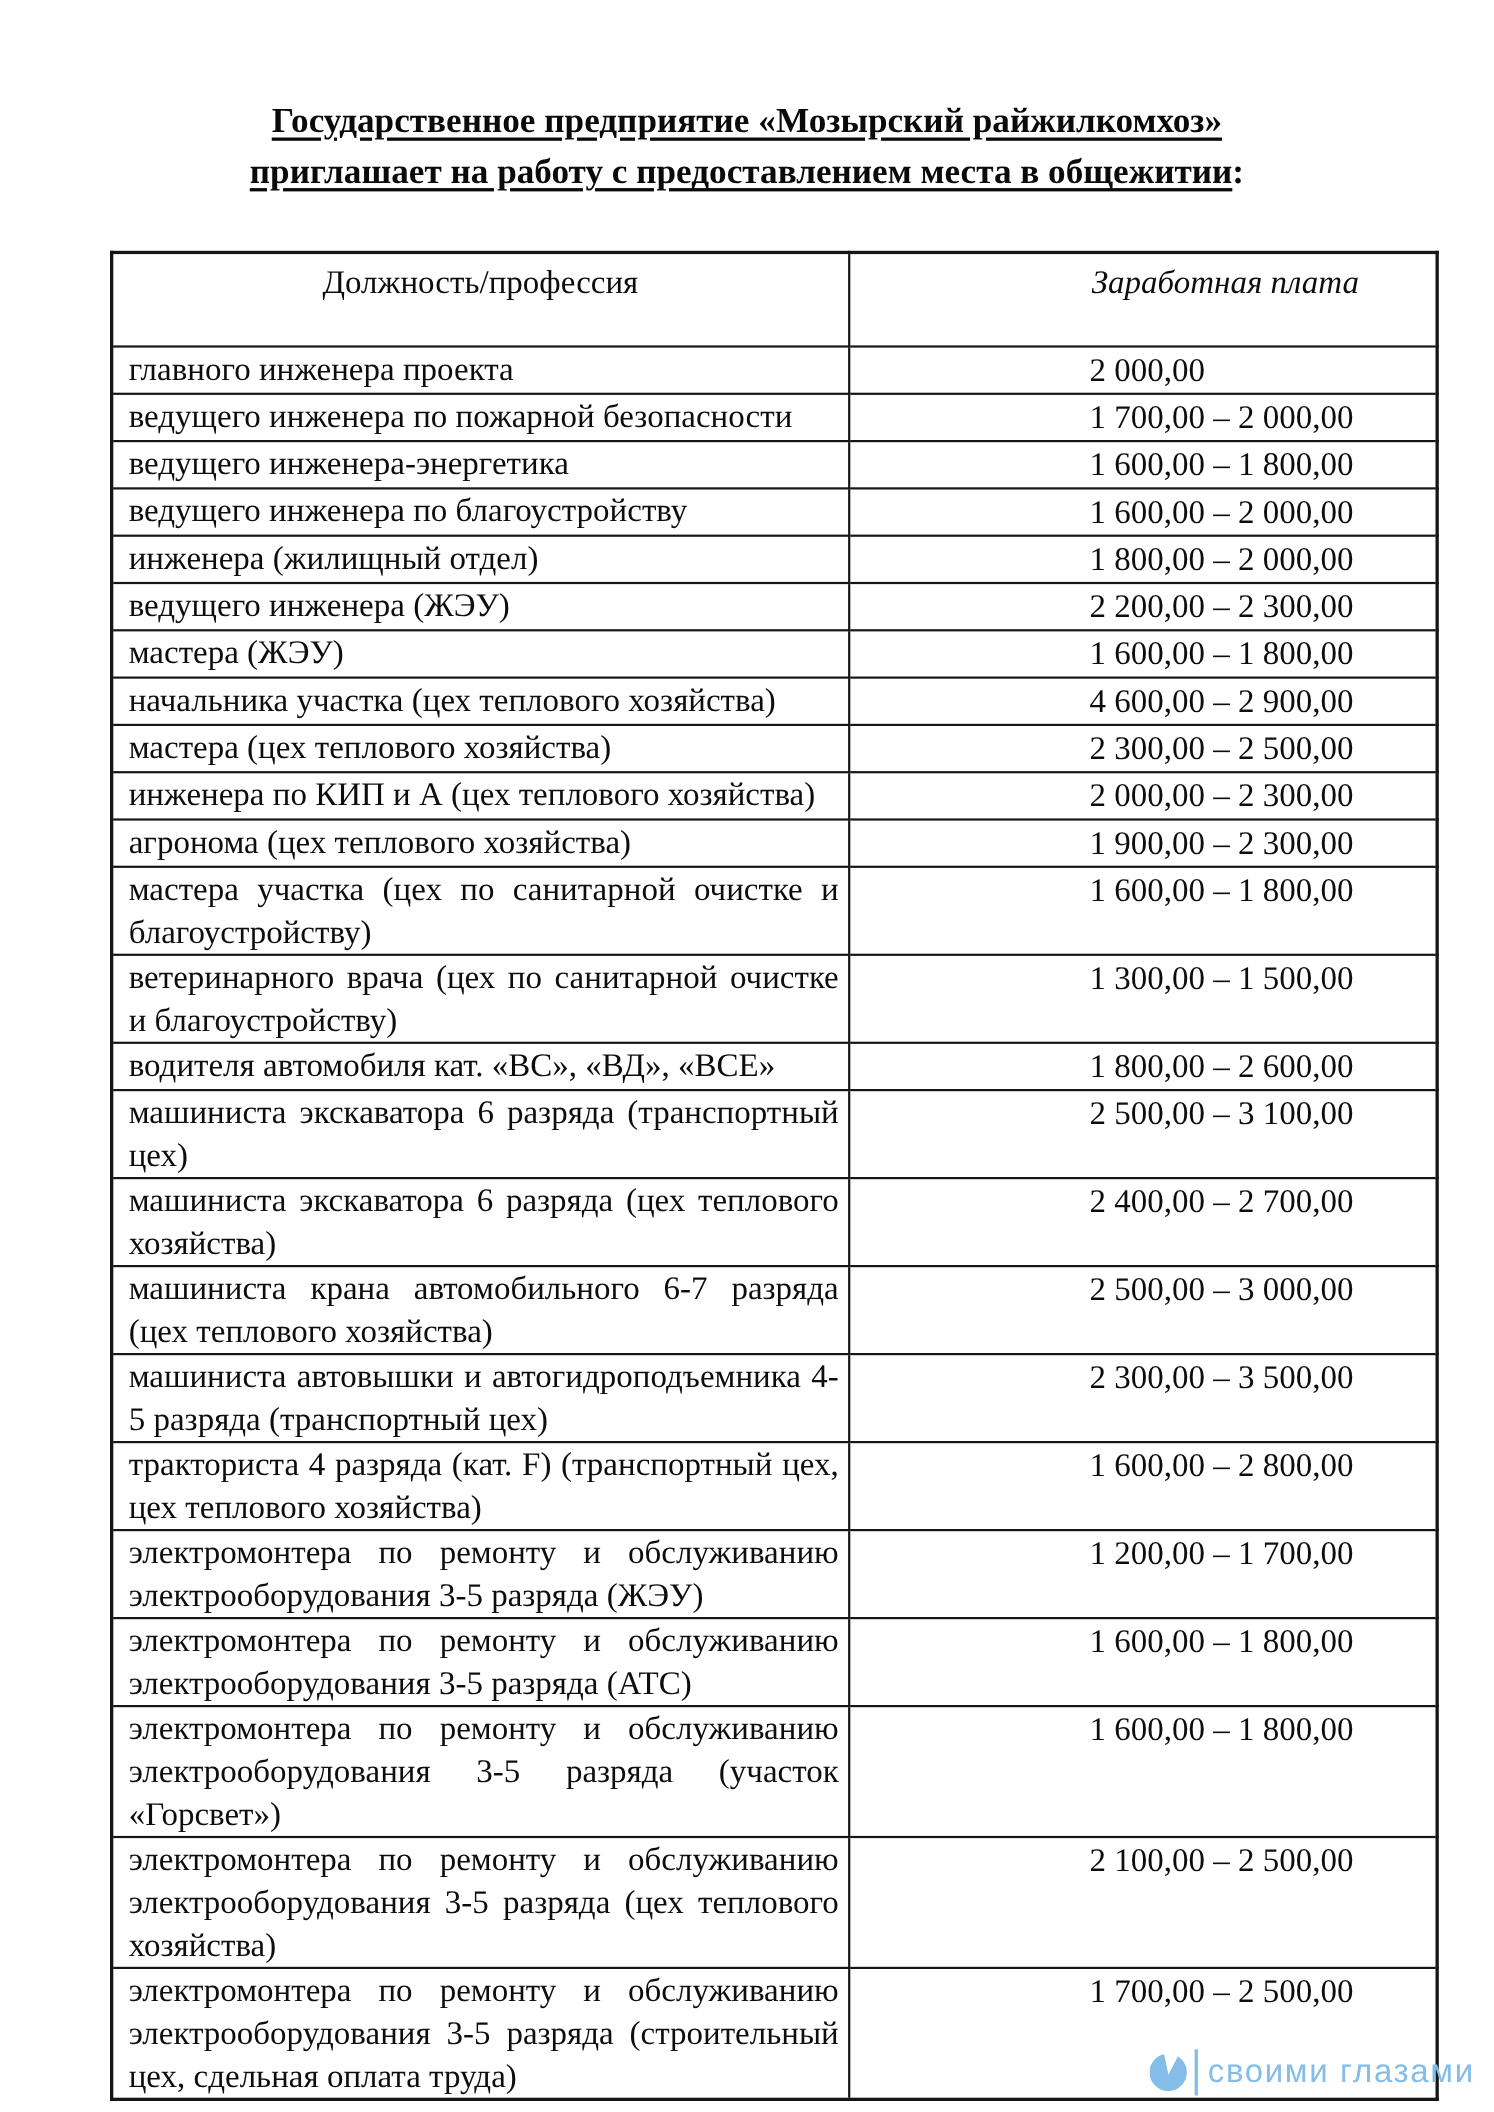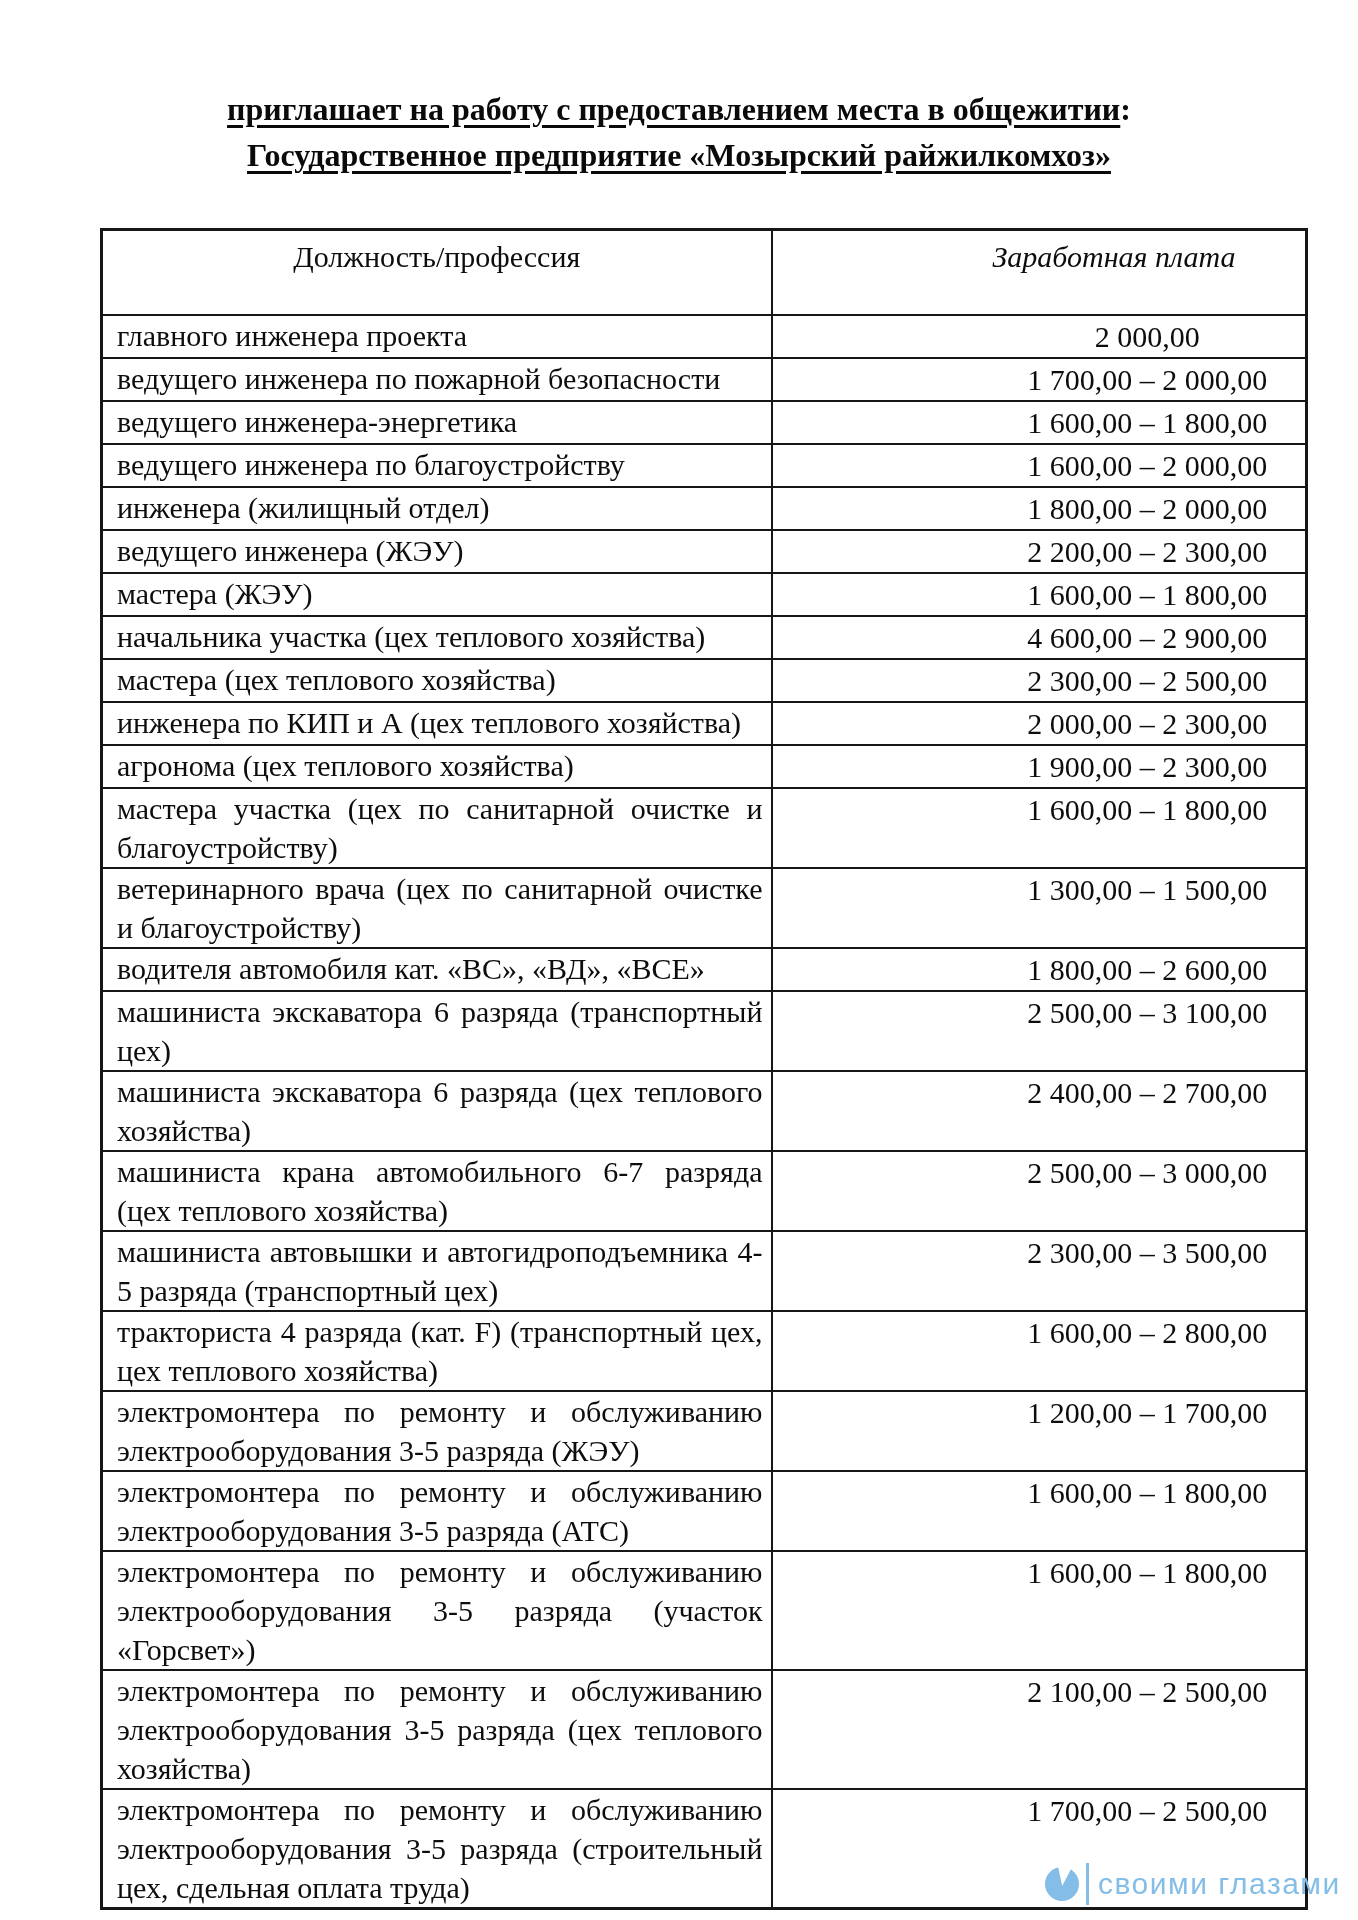--- a/index.html
+++ b/index.html
@@ -60,21 +60,20 @@
   }
   th.head-position { text-align: center; }
   th.head-salary   { text-align: left; padding-left: 220px; font-style: italic; }
   td.cell-position {
     padding: 0 8px 0 14px;
     text-align: justify;
   }
   td.cell-salary {
     padding-left: 218px;
     white-space: nowrap;
-    text-align: center;
   }
 
   
   .watermark {
     position: absolute;
     left: 1045px;
     top: 1863px;
     display: flex;
     align-items: center;
     color: #84bde7;
@@ -90,22 +89,22 @@
     font-family: "Liberation Sans", sans-serif;
     font-size: 30px;
     letter-spacing: 1.5px;
     white-space: nowrap;
   }
 </style>
 </head>
 <body>
 
 <div class="title">
+  <div><span class="u">Государственное предприятие «Мозырский райжилкомхоз»</span></div>
   <div><span class="u">приглашает на работу с предоставлением места в общежитии</span><span>:</span></div>
-  <div><span class="u">Государственное предприятие «Мозырский райжилкомхоз»</span></div>
 </div>
 
 <table class="doc-table">
   <colgroup>
       <col class="c1">
       <col class="c2">
     </colgroup>
   <thead>
     <tr>
       <th class="head-position">Должность/профессия</th>

